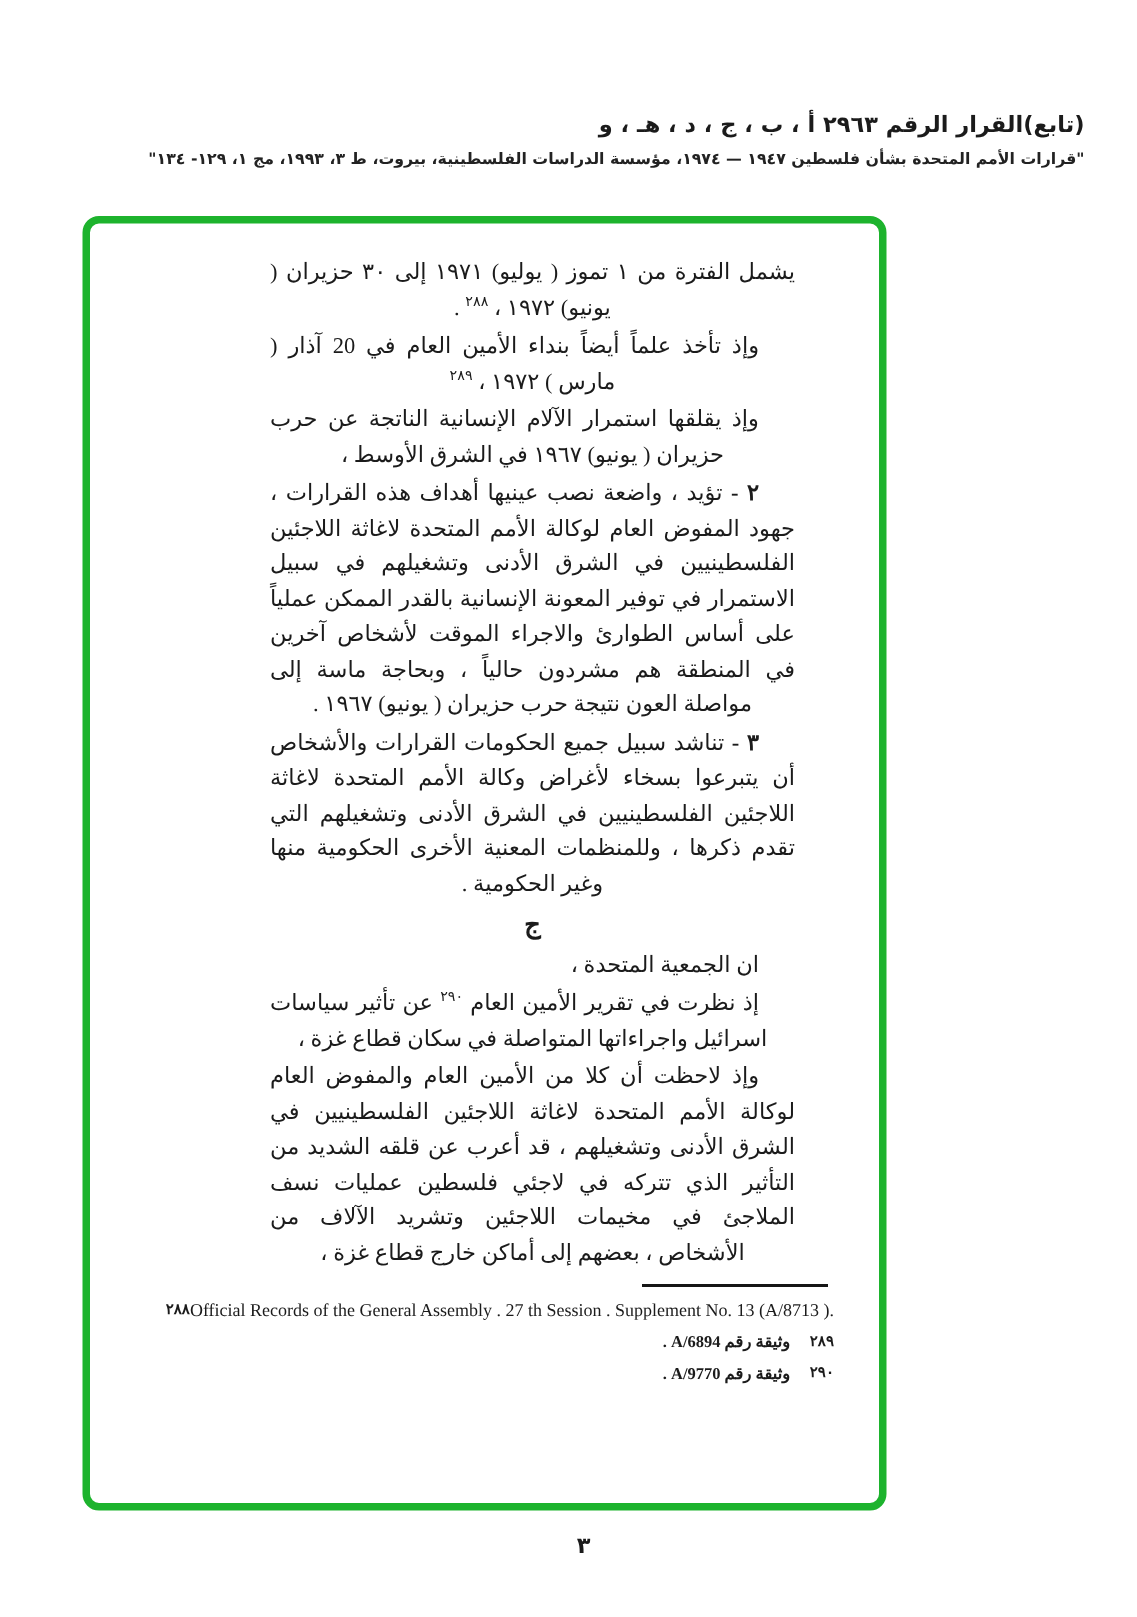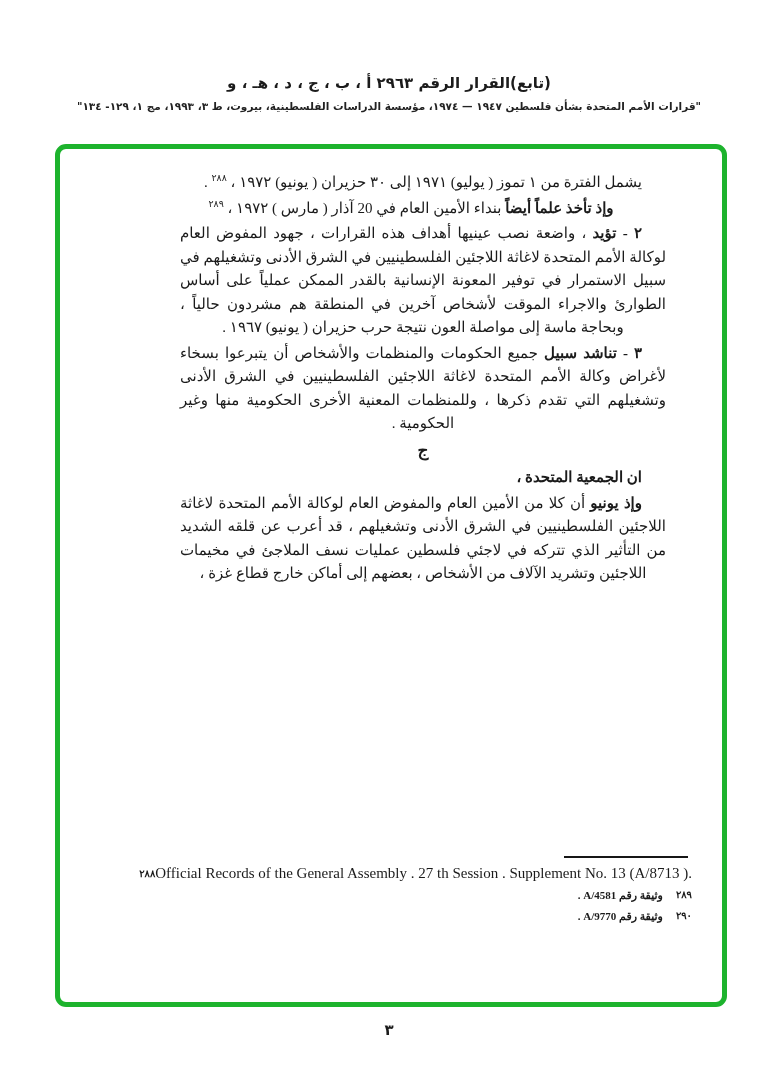--- a/index.html
+++ b/index.html
@@ -3,64 +3,64 @@
 <meta charset="utf-8">
 <style>
   html,body{margin:0;padding:0;}
   body{
     width:758px;height:1078px;position:relative;overflow:hidden;
     background:#ffffff;color:#1b1b1b;
     font-family:"Liberation Serif","DejaVu Serif",serif;
   }
   .header{
     position:absolute;top:74px;left:55px;width:668px;
-    text-align:center;direction:rtl;
+    text-align:right;direction:rtl;
   }
   .hdr-title{
     font-weight:bold;font-size:15px;letter-spacing:.3px;
     font-family:"DejaVu Sans","Liberation Sans",sans-serif;
   }
   .hdr-source{
     font-weight:bold;font-size:10.5px;margin-top:8px;color:#222;
     font-family:"DejaVu Sans","Liberation Sans",sans-serif;
   }
   .frame{
-    position:absolute;left:55px;top:144px;width:672px;height:863px;
+    position:absolute;left:55px;top:144px;width:536px;height:863px;
     border:5px solid #1db32d;border-radius:11px;box-sizing:border-box;
     background:#fff;
   }
   .textcol{
     margin:22px 56px 0 120px;direction:rtl;
     font-size:15px;line-height:23.5px;text-align:justify;
   }
   .p{margin:0 0 2px;text-indent:24px;text-align-last:center;}
   .p.cont{text-indent:0;}
   .p.single{text-align-last:right;}
-  .p .lead{font-weight:bold;}
+  .p .lead{font-weight:normal;}
   .p .num{font-weight:bold;}
   sup{font-size:9.5px;line-height:0;}
   .sect{
     text-align:center;font-weight:bold;font-size:17px;
     margin:3px 0 4px;line-height:23.5px;
   }
   .footnotes{
     position:absolute;top:707px;right:30px;width:430px;
     direction:rtl;text-align:right;
   }
   .fnsep{
     width:124px;border-top:2px solid #161616;
     margin:0 4px 5px auto;
   }
   .fn{line-height:21px;font-size:11px;white-space:nowrap;}
   .fnnum{
     font-weight:bold;font-size:10px;margin-left:13px;
     position:relative;top:-1px;
   }
   .fn .ar{font-weight:bold;}
-  .fn .en{direction:ltr;unicode-bidi:embed;font-size:15px;font-weight:normal;text-align:center;}
+  .fn .en{direction:ltr;unicode-bidi:embed;font-size:12px;font-weight:normal;text-align:center;}
   .pagenum{
     position:absolute;top:1021px;left:55px;width:668px;
     text-align:center;font-weight:bold;font-size:15px;
     font-family:"DejaVu Sans","Liberation Sans",sans-serif;
   }
 </style>
 </head>
 <body>
 
 <div class="header">
@@ -68,36 +68,38 @@
   <div class="hdr-source">"قرارات الأمم المتحدة بشأن فلسطين ١٩٤٧ — ١٩٧٤، مؤسسة الدراسات الفلسطينية، بيروت، ط ٣، ١٩٩٣، مج ١، ١٢٩- ١٣٤"</div>
 </div>
 
 <div class="frame">
   <div class="textcol">
 
     <p class="p cont"><span>يشمل الفترة من ١ تموز ( يوليو) ١٩٧١ إلى ٣٠ حزيران ( يونيو) ١٩٧٢ ، </span><sup>٢٨٨</sup><span> .</span></p>
 
     <p class="p"><span class="lead">وإذ تأخذ علماً أيضاً</span><span> بنداء الأمين العام في 20 آذار ( مارس ) ١٩٧٢ ، </span><sup>٢٨٩</sup></p>
 
+    <p class="p"><span class="lead">وإذ يقلقها</span><span> استمرار الآلام الإنسانية الناتجة عن حرب حزيران ( يونيو) ١٩٦٧ في الشرق الأوسط ،</span></p>
 
 
     <p class="p"><span class="num">٢ - </span><span class="lead">تؤيد</span><span> ، واضعة نصب عينيها أهداف هذه القرارات ، جهود المفوض العام لوكالة الأمم المتحدة لاغاثة اللاجئين الفلسطينيين في الشرق الأدنى وتشغيلهم في سبيل الاستمرار في توفير المعونة الإنسانية بالقدر الممكن عملياً على أساس الطوارئ والاجراء الموقت لأشخاص آخرين في المنطقة هم مشردون حالياً ، وبحاجة ماسة إلى مواصلة العون نتيجة حرب حزيران ( يونيو) ١٩٦٧ .</span></p>
 
-    <p class="p"><span class="num">٣ - </span><span class="lead">تناشد سبيل</span><span> جميع الحكومات والمنظمات والأشخاص أن يتبرعوا بسخاء لأغراض وكالة الأمم المتحدة لاغاثة اللاجئين الفلسطينيين في الشرق الأدنى وتشغيلهم التي تقدم ذكرها ، وللمنظمات المعنية الأخرى الحكومية منها وغير الحكومية .</span></p>
+    <p class="p"><span class="num">٣ - </span><span class="lead">تناشد سبيل</span><span> جميع الحكومات القرارات والأشخاص أن يتبرعوا بسخاء لأغراض وكالة الأمم المتحدة لاغاثة اللاجئين الفلسطينيين في الشرق الأدنى وتشغيلهم التي تقدم ذكرها ، وللمنظمات المعنية الأخرى الحكومية منها وغير الحكومية .</span></p>
 
     <div class="sect">ج</div>
 
     <p class="p single"><span class="lead">ان الجمعية المتحدة ،</span></p>
 
+    <p class="p"><span class="lead">إذ نظرت</span><span> في تقرير الأمين العام </span><sup>٢٩٠</sup><span> عن تأثير سياسات اسرائيل واجراءاتها المتواصلة في سكان قطاع غزة ،</span></p>
 
-    <p class="p"><span class="lead">وإذ يونيو</span><span> أن كلا من الأمين العام والمفوض العام لوكالة الأمم المتحدة لاغاثة اللاجئين الفلسطينيين في الشرق الأدنى وتشغيلهم ، قد أعرب عن قلقه الشديد من التأثير الذي تتركه في لاجئي فلسطين عمليات نسف الملاجئ في مخيمات اللاجئين وتشريد الآلاف من الأشخاص ، بعضهم إلى أماكن خارج قطاع غزة ،</span></p>
+    <p class="p"><span class="lead">وإذ لاحظت</span><span> أن كلا من الأمين العام والمفوض العام لوكالة الأمم المتحدة لاغاثة اللاجئين الفلسطينيين في الشرق الأدنى وتشغيلهم ، قد أعرب عن قلقه الشديد من التأثير الذي تتركه في لاجئي فلسطين عمليات نسف الملاجئ في مخيمات اللاجئين وتشريد الآلاف من الأشخاص ، بعضهم إلى أماكن خارج قطاع غزة ،</span></p>
 
   </div>
 
   <div class="footnotes">
     <div class="fnsep"></div>
     <div class="fn"><span class="fnnum">٢٨٨</span><span class="en">Official Records of the General Assembly . 27 th Session . Supplement No. 13 (A/8713 ).</span></div>
-    <div class="fn"><span class="fnnum">٢٨٩</span><span class="ar">وثيقة رقم A/4581 .</span></div>
+    <div class="fn"><span class="fnnum">٢٨٩</span><span class="ar">وثيقة رقم A/6894 .</span></div>
     <div class="fn"><span class="fnnum">٢٩٠</span><span class="ar">وثيقة رقم A/9770 .</span></div>
   </div>
 </div>
 
 <div class="pagenum">٣</div>
 
 </body></html>

